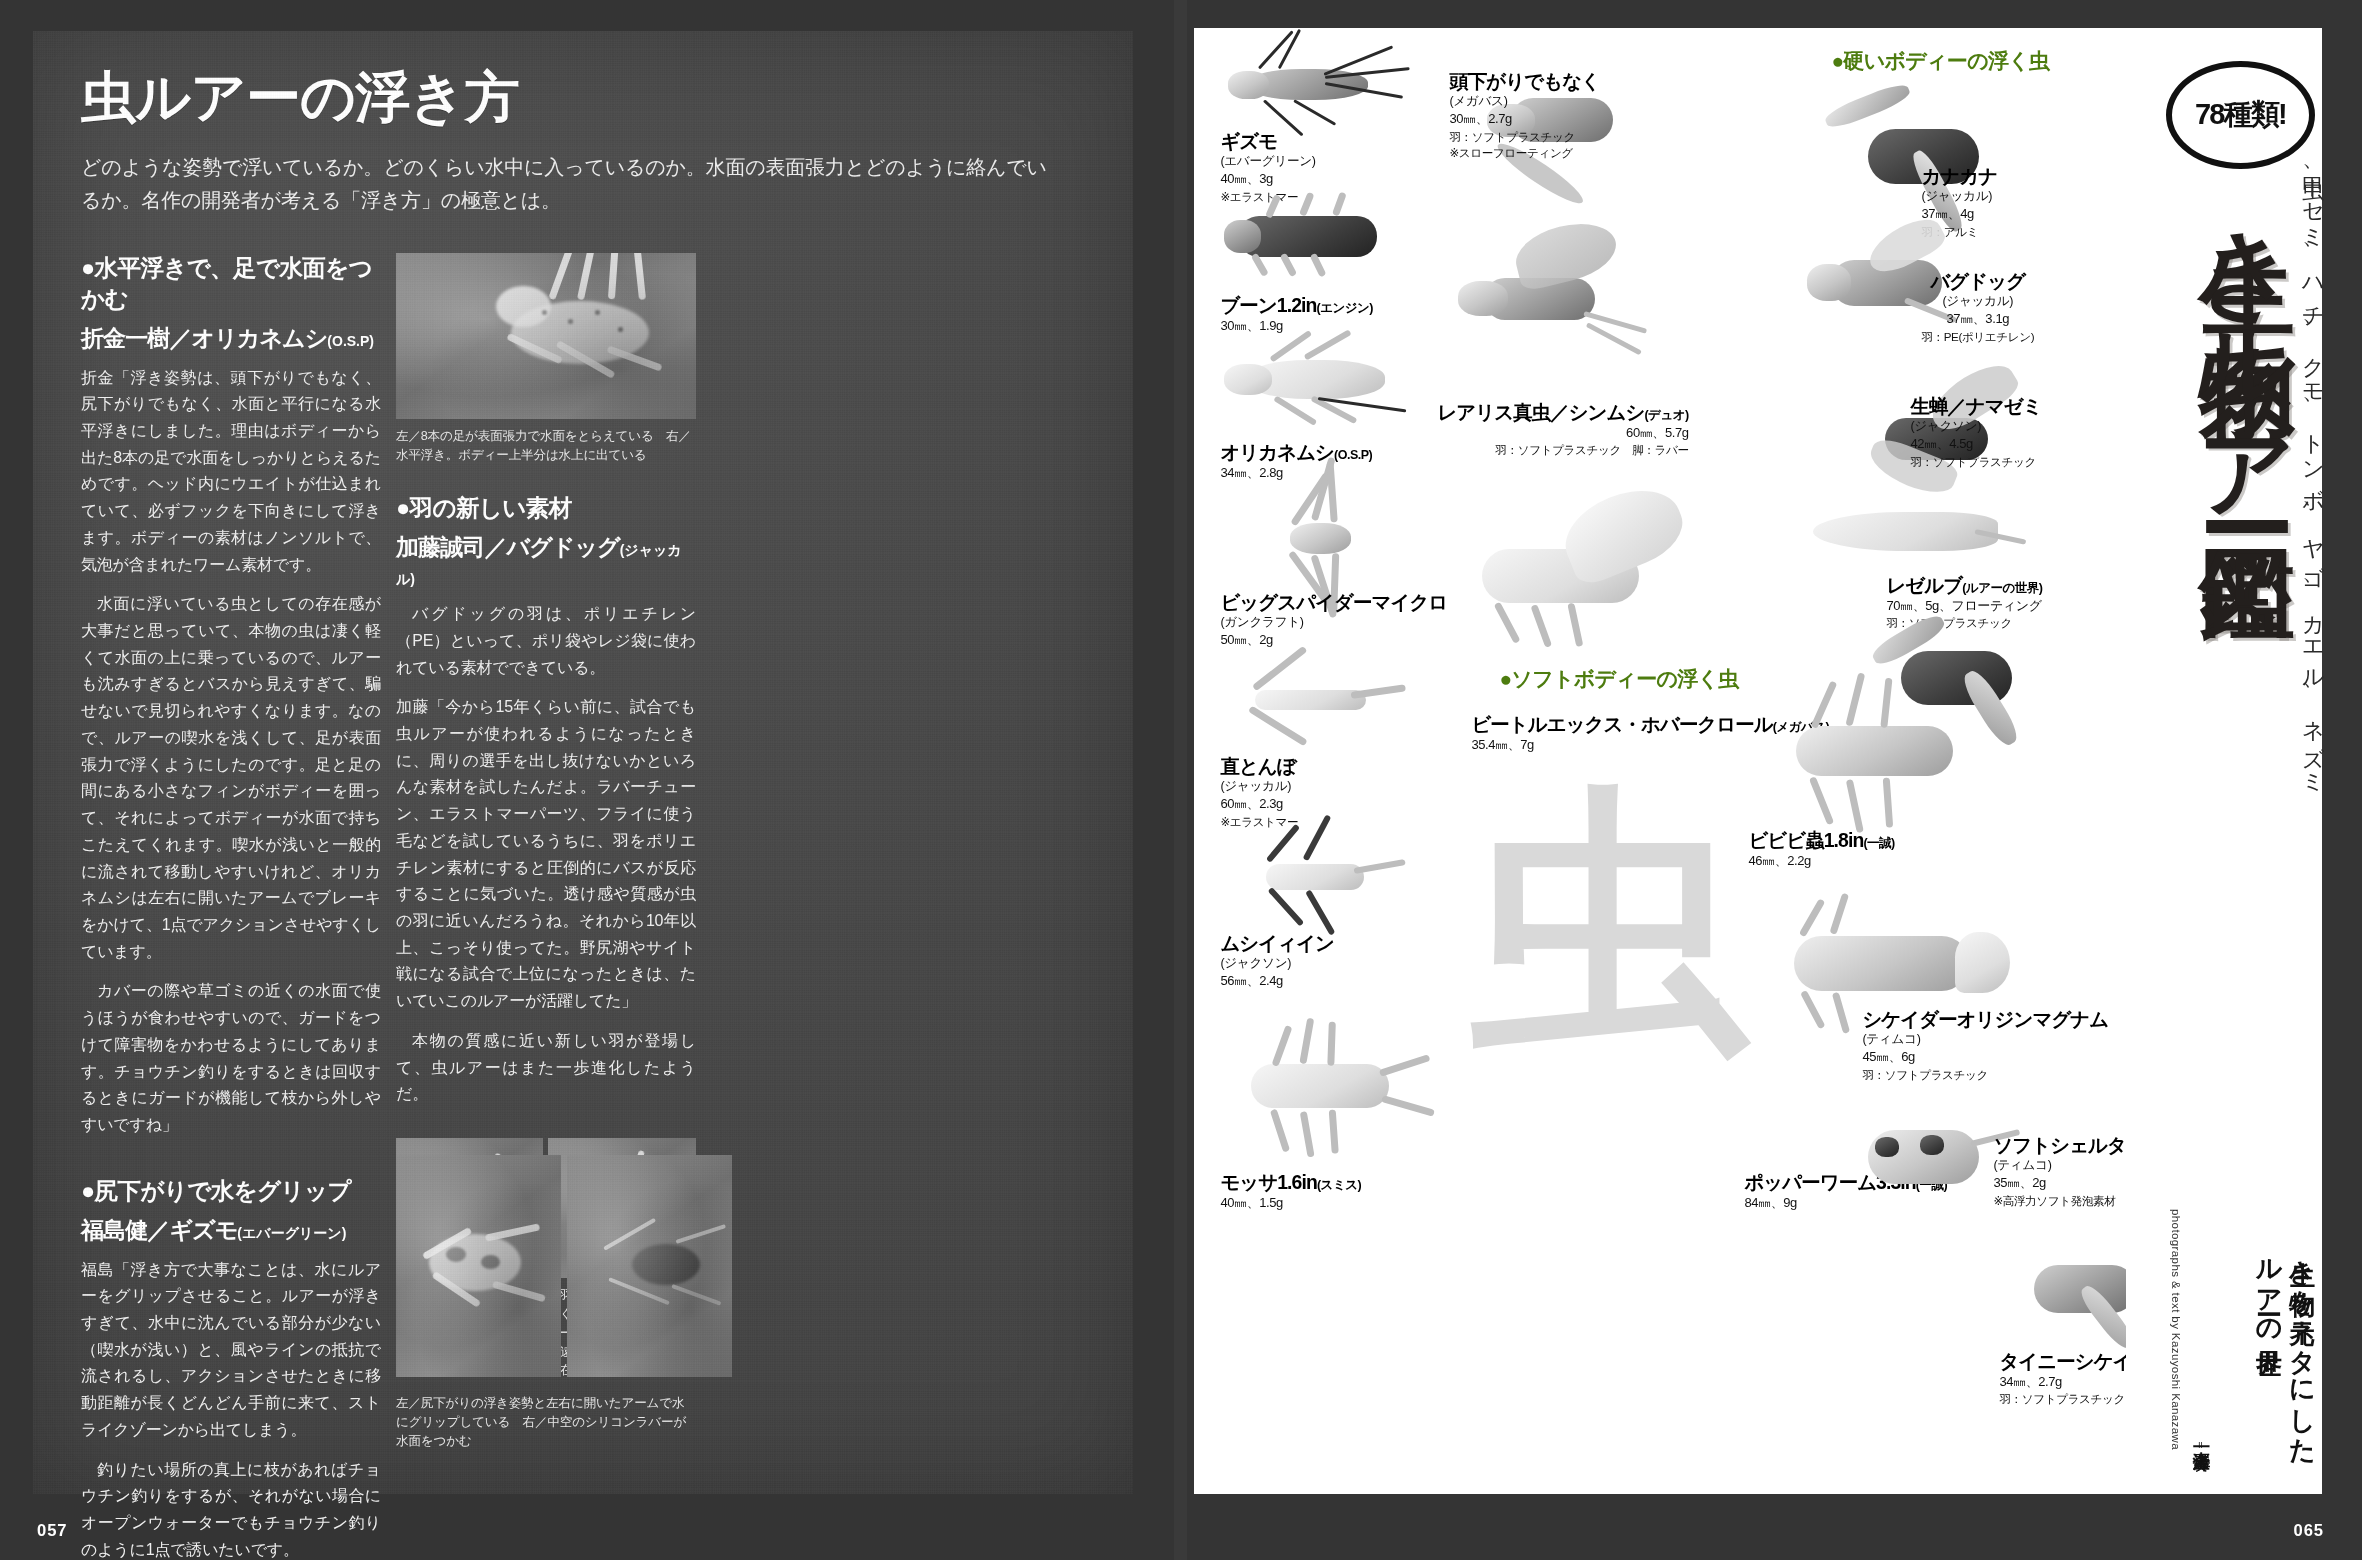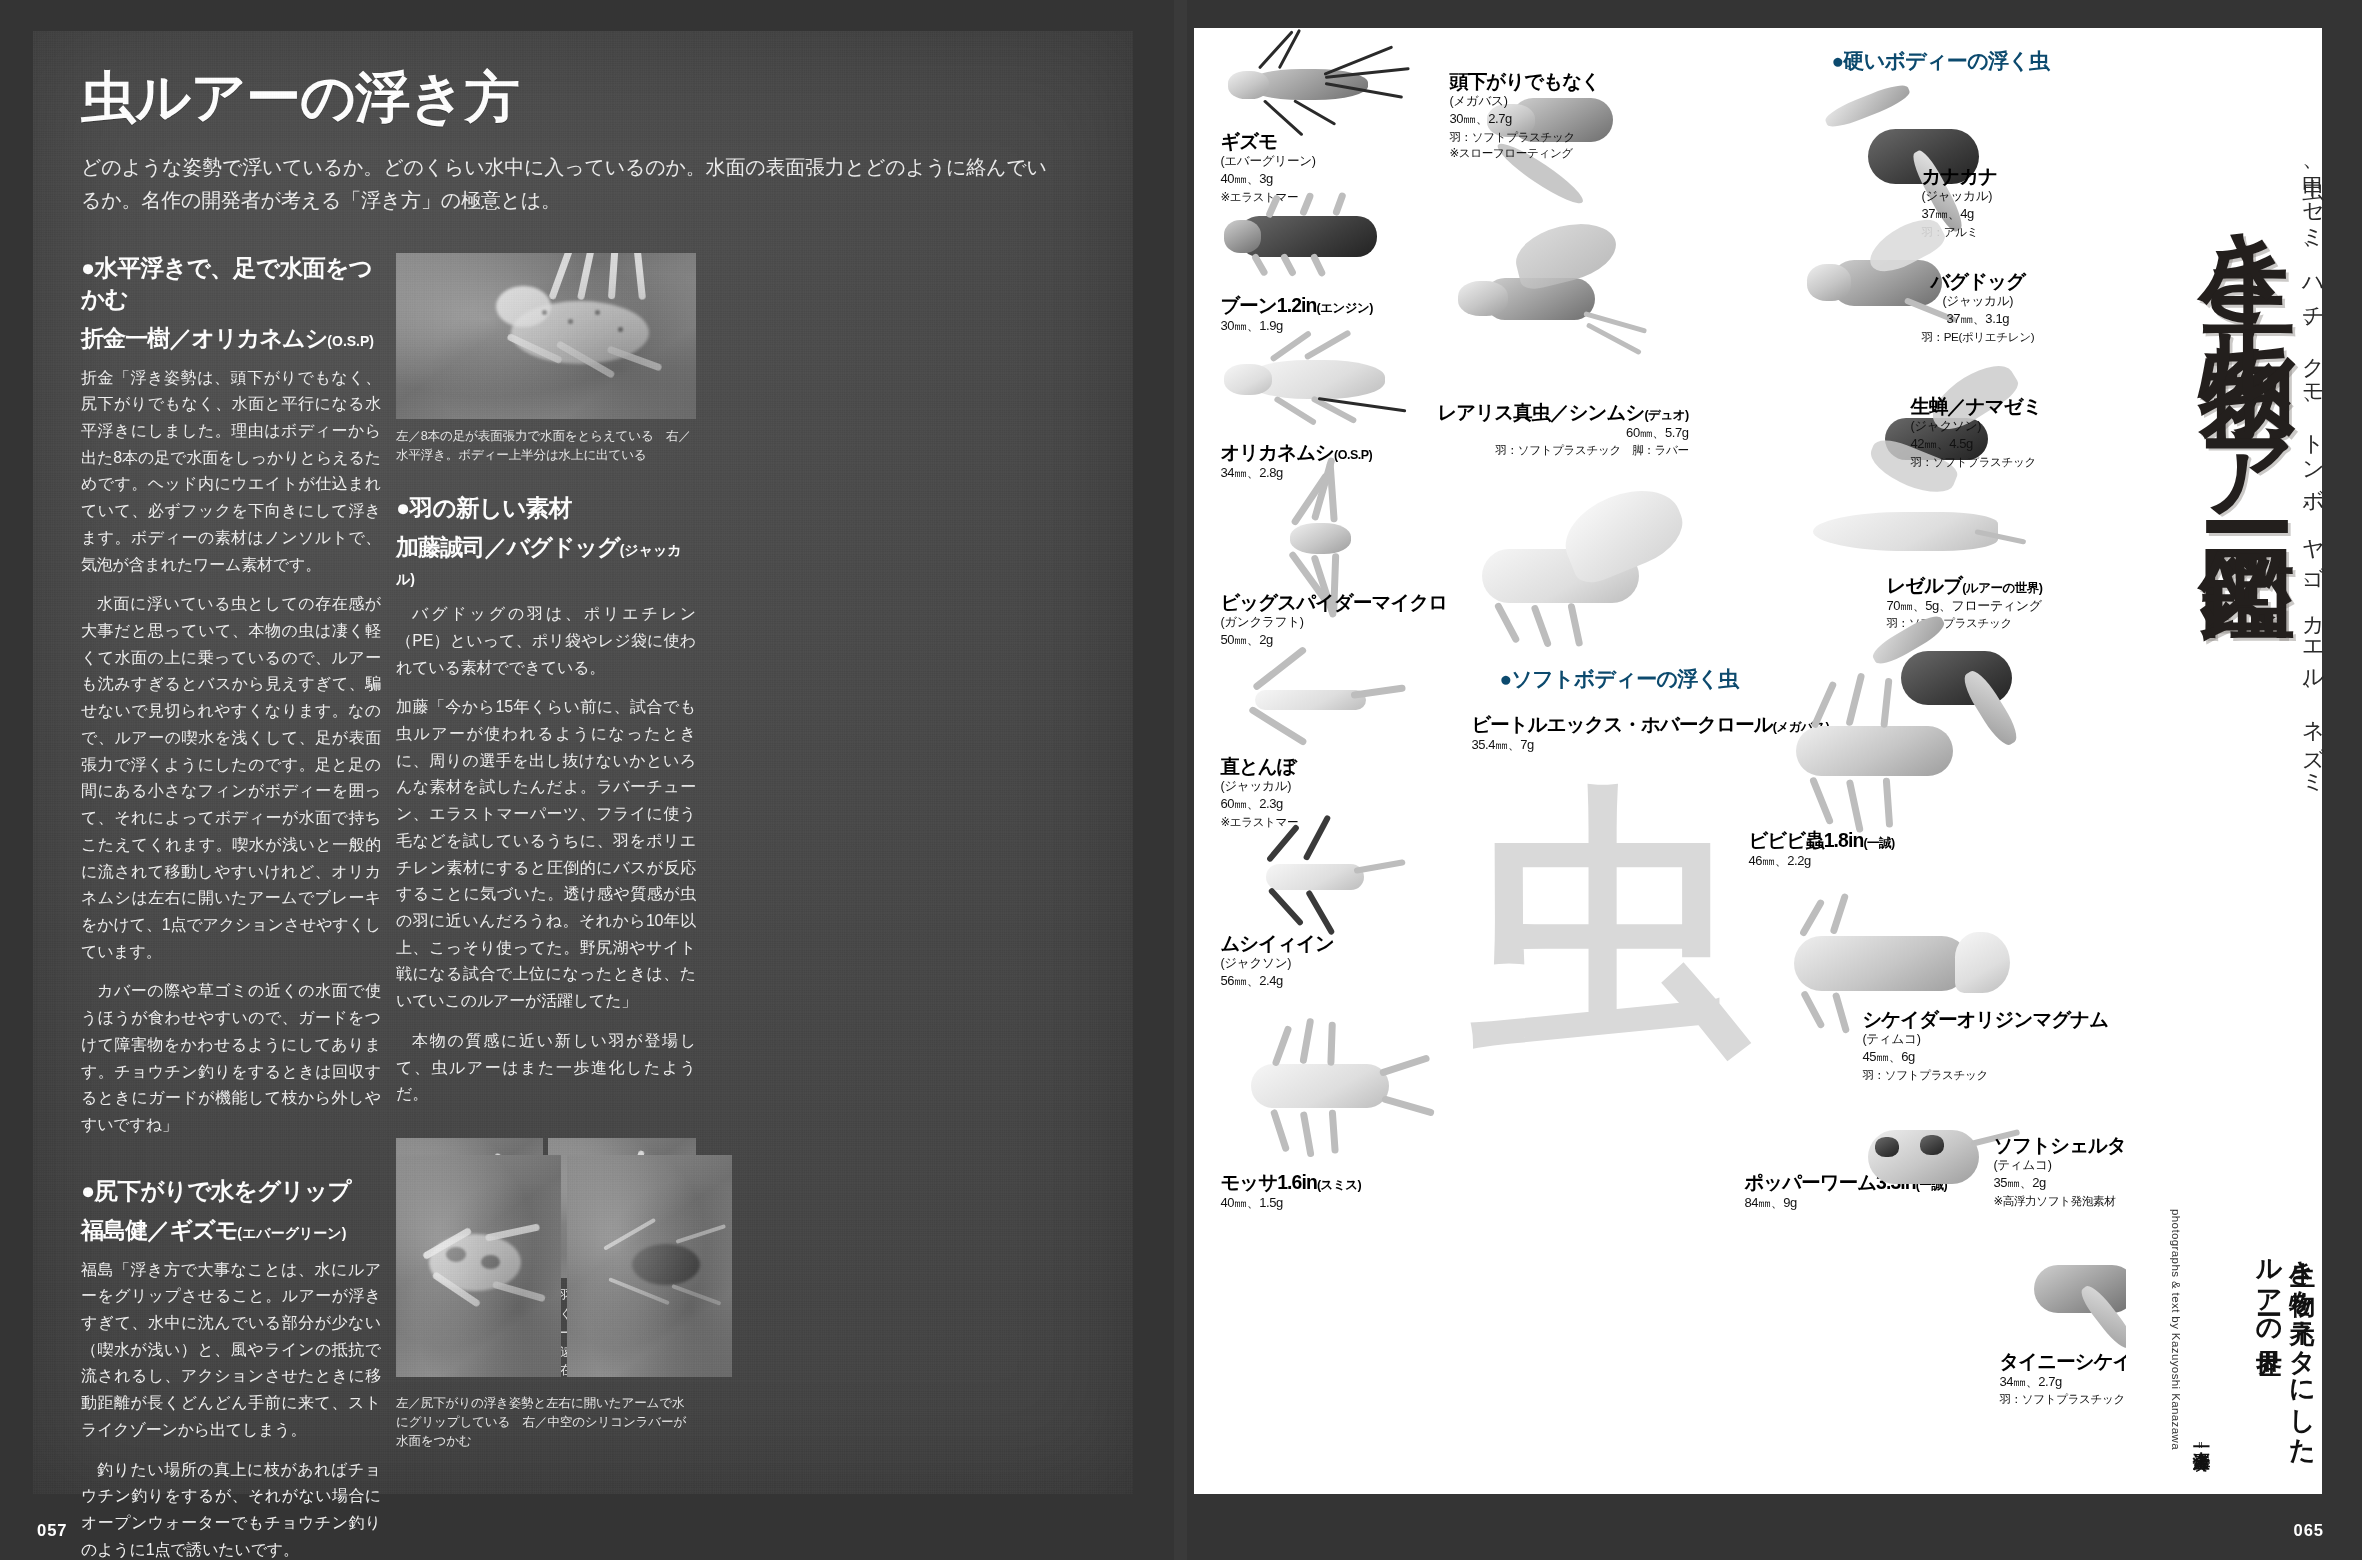--- a/index.html
+++ b/index.html
@@ -86,21 +86,21 @@
   }
   .page-right .inner{
     position:absolute;left:7.4px;top:28px;width:1128px;height:1466px;background:#fff;
   }
   .catalog{position:absolute;left:0;top:0;width:932px;height:1466px;}
   .titlebar{
     position:absolute;right:0;top:0;width:196px;height:1466px;background:#fff;
   }
 
   .cat-head{
-    position:absolute;font-size:21px;font-weight:700;color:#0c4a6e;white-space:nowrap;
+    position:absolute;font-size:21px;font-weight:700;color:#4d7c0f;white-space:nowrap;
     letter-spacing:-0.7px;
   }
 
   .item{position:absolute;}
   .it-name{
     font-size:19.4px;font-weight:700;color:#000;line-height:1.18;letter-spacing:-0.9px;
     white-space:nowrap;
   }
   .it-name .brand{font-size:12.5px;font-weight:700;letter-spacing:-0.5px;}
   .it-sub{font-size:12.6px;color:#111;line-height:1.38;letter-spacing:-0.3px;white-space:nowrap;}
@@ -541,20 +541,21 @@
         </div>
         <div class="item" style="left:805px;top:1322px;">
           <div class="it-name"><span>タイニーシケイダー</span><span class="brand">(ティムコ)</span></div>
           <div class="it-spec">34㎜、2.7g</div>
           <div class="it-note">羽：ソフトプラスチック</div>
         </div>
 
       </div>
 
       <div class="titlebar">
+        <div class="badge">78種類!</div>
         <div class="vkicker">甲虫、セミ、ハチ、クモ、トンボ、ヤゴ、カエル、ネズミ</div>
         <div class="vtitle">生き物系ルアー図鑑</div>
         <div class="vsubA" style="white-space:pre-line;">生き物を元ネタにした
 ルアーの世界</div>
         <div class="vcredit"><span>金澤一嘉</span><span class="sm">＝写真・文</span></div>
         <div class="vcredit-en">photographs &amp; text by Kazuyoshi Kanazawa</div>
       </div>
 
     </div>
     <div class="pgnum-right">065</div>

